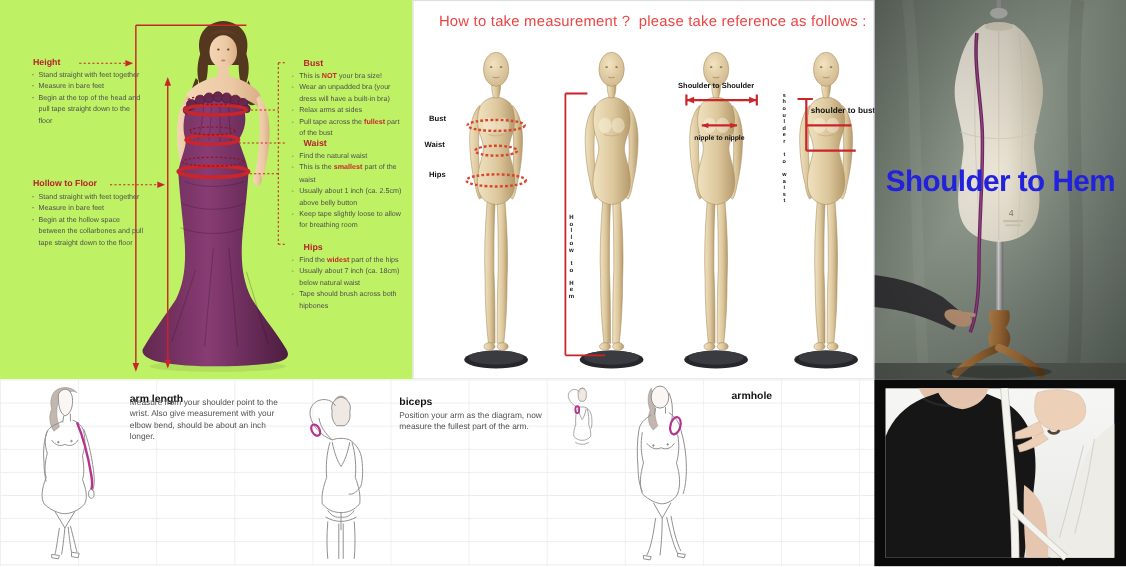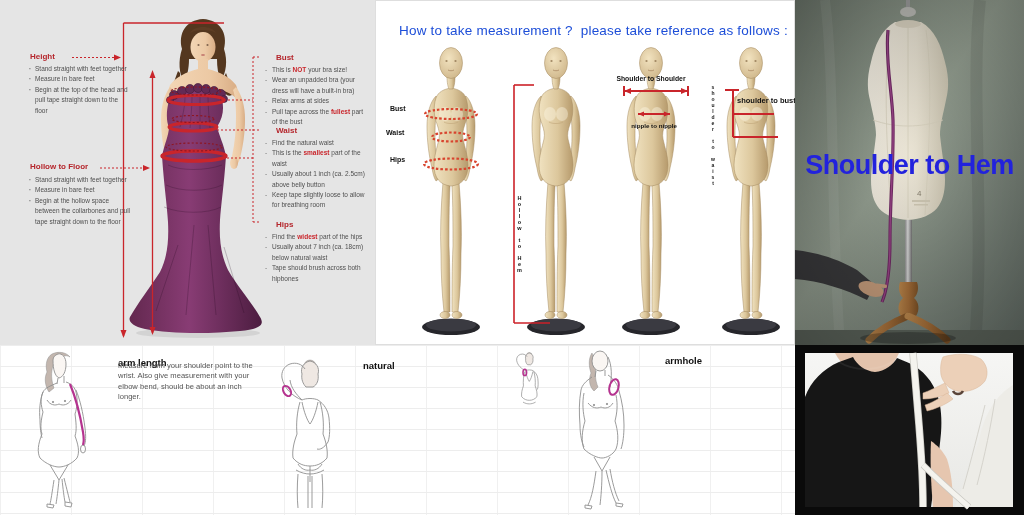--- a/index.html
+++ b/index.html
@@ -1,31 +1,31 @@
 <!DOCTYPE html>
 <html><head>
 <meta charset="utf-8">
 <style>
   html,body{margin:0;padding:0;background:#fff;}
   #stage{position:relative;width:1024px;height:515px;overflow:hidden;background:#fff;
          font-family:"Liberation Sans",sans-serif;}
   .abs{position:absolute;}
 
   
-  .panel-left{left:0;top:0;width:375px;height:345px;background:#e5e5e5;padding-left:41px;}
+  .panel-left{left:0;top:0;width:375px;height:345px;background:#bef264;padding-left:41px;}
   .m-title{position:absolute;font-size:8px;font-weight:bold;color:#b5262c;white-space:nowrap;}
   .m-list{position:absolute;margin:0;padding:0;list-style:none;font-size:6.5px;line-height:10.4px;color:#4f4f4f;}
   .m-list li{position:relative;padding-left:7px;}
   .dotb li::before{content:"·";position:absolute;left:1px;font-weight:bold;color:#6a6a6a;}
   .dashb li::before{content:"-";position:absolute;left:0;color:#6a6a6a;}
   .em{color:#c9252b;font-weight:bold;}
 
   
   .panel-mid{left:375px;top:0;width:420px;height:345px;background:#fff;border:1px solid #dedede;box-sizing:border-box;}
-  .mid-header{position:absolute;left:23px;top:22px;font-size:13.5px;color:#1d4ed8;white-space:pre;letter-spacing:.2px;}
+  .mid-header{position:absolute;left:23px;top:11px;font-size:13.5px;color:#ef4444;white-space:pre;letter-spacing:.2px;}
   .mq-label{position:absolute;font-size:7px;font-weight:bold;color:#111;white-space:nowrap;}
   .mq-label.center{text-align:center;}
   .vtext{position:absolute;writing-mode:vertical-rl;text-orientation:upright;font-weight:bold;color:#111;line-height:1;letter-spacing:0;}
 
   
   .panel-right{left:795px;top:0;width:275px;height:345px;background:#c4b5fd;}
   .blue-caption{position:absolute;left:0;top:150px;width:229px;text-align:center;
       font-size:27px;font-weight:bold;color:#2222dd;letter-spacing:-0.5px;white-space:nowrap;}
 
   
@@ -359,21 +359,22 @@
         <path d="M44,50 C41,60 40,72 41,82 C38,90 36,98 37,106"></path>
         <path d="M64,50 C67,60 68,72 67,82 C70,90 72,98 71,106"></path>
         <path d="M37,106 C42,112 48,114 54,114 C60,114 66,112 71,106"></path>
         <path d="M40,118 C45,121 50,122 54,122 C58,122 63,121 68,118"></path>
         <path d="M54,114 L54,130"></path>
         <path d="M42,112 C45,117 50,119 54,118 M66,112 C63,117 58,119 54,118"></path>
         <path d="M42,122 C41,134 41,146 42,156 M52,124 L52,156 M56,124 L56,156 M66,122 C67,134 67,146 66,156"></path>
       </g>
       <ellipse cx="31" cy="39" rx="3.5" ry="5.5" transform="rotate(-30 31 39)" stroke="#b5338f" stroke-width="2" fill="none"></ellipse>
     </svg>
-    <div class="b-title" style="left:363px;top:15px">natural</div>
+    <div class="b-title" style="left:363px;top:15px">biceps</div>
+    <div class="b-body" style="left:363px;top:28px;width:140px">Position your arm as the diagram, now measure the fullest part of the arm.</div>
 
     <svg class="abs" style="left:503px;top:2px" width="160" height="166" viewBox="0 0 160 166">
       <g transform="translate(2,2) scale(0.45)" stroke="#909090" stroke-width="1.6" fill="none">
         <circle cx="54" cy="14" r="6" fill="#c3b6ae" stroke-width="0.9"></circle>
         <path d="M46,22 C44,16 48,10 54,9 C60,10 64,16 62,22 C63,28 61,33 57,35 L50,35 C47,32 45,27 46,22 Z" fill="#efe8e3"></path>
         <path d="M46,48 C36,44 28,36 26,26 C25,20 28,14 34,12 C40,10 46,12 49,17"></path>
         <path d="M46,48 C50,46 58,46 62,48 M62,48 C68,52 72,58 73,66 C74,76 74,84 72,90"></path>
         <path d="M46,50 C48,60 51,68 54,72 C57,68 60,60 62,50"></path>
         <path d="M44,50 C41,60 40,72 41,82 C38,90 36,98 37,106 M64,50 C67,60 68,72 67,82 C70,90 72,98 71,106"></path>
         <path d="M37,106 C42,112 48,114 54,114 C60,114 66,112 71,106 M40,118 C45,121 50,122 54,122 C58,122 63,121 68,118"></path>

